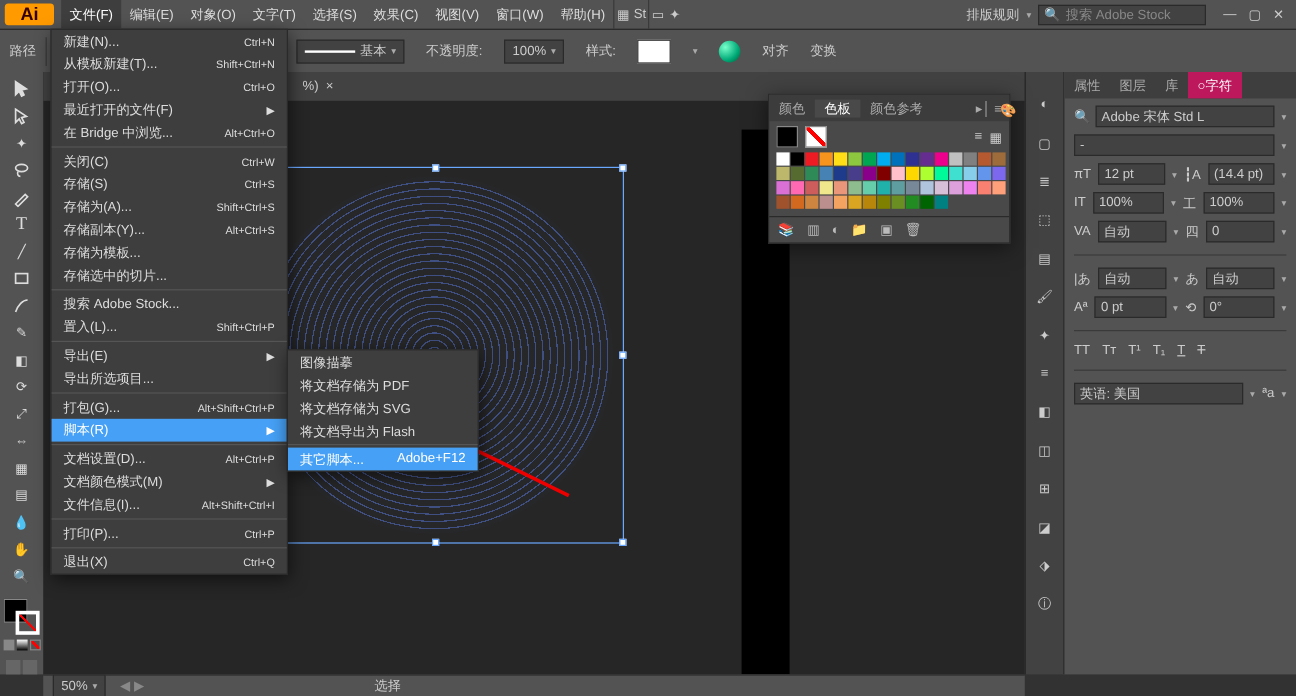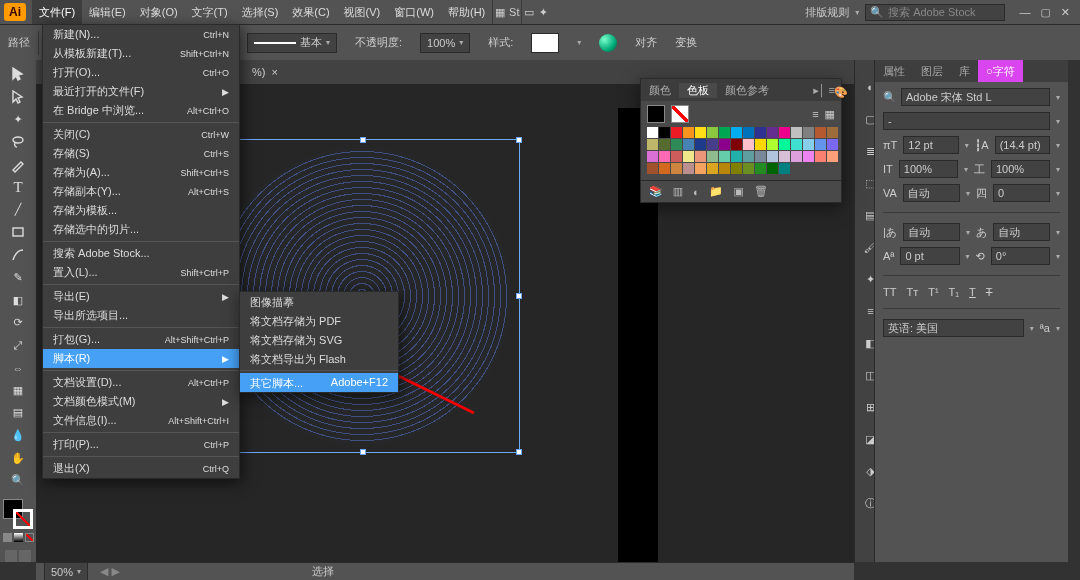--- a/index.html
+++ b/index.html
@@ -1,20 +1,20 @@
 <!DOCTYPE html>
 <html><head>
 <meta charset="utf-8">
 <style>
 * { margin: 0; padding: 0; box-sizing: border-box; font-family: "Microsoft YaHei", sans-serif; font-size: 11px; user-select: none; }
 body { background: #323232; color: #ccc; width: 1080px; height: 580px; overflow: hidden; position: relative; }
 
 
 .menubar { height: 24px; background: #535353; display: flex; align-items: center; padding: 0 4px; }
-.app-icon { width: 22px; height: 18px; background: #ff9a00; border-radius: 3px; color: #330000; font-weight: bold; display: flex; align-items: center; justify-content: center; font-size: 12px; margin-right: 6px; }
+.app-icon { width: 41px; height: 18px; background: #ff9a00; border-radius: 3px; color: #330000; font-weight: bold; display: flex; align-items: center; justify-content: center; font-size: 15px; margin-right: 6px; }
 .menubar .menu-item { padding: 0 7px; height: 24px; display: flex; align-items: center; cursor: pointer; color: #ddd; }
 .menubar .menu-item.open { background: #3e3e3e; color: #fff; }
 .menubar .right { margin-left: auto; display: flex; align-items: center; gap: 6px; }
 .menubar .search { background: #424242; border: 1px solid #2a2a2a; height: 17px; width: 140px; padding: 0 4px; color: #888; display: flex; align-items: center; }
 .winctl { display: flex; align-items: center; gap: 10px; margin-left: 8px; padding-right: 6px; color: #ccc; }
 
 
 .controlbar { height: 36px; background: #535353; border-top: 1px solid #2a2a2a; display: flex; align-items: center; padding: 0 8px; gap: 8px; }
 .sep { width: 1px; height: 24px; background: #3a3a3a; }
 .chip { height: 20px; background: #424242; border: 1px solid #2a2a2a; display: flex; align-items: center; padding: 0 6px; gap: 4px; }
@@ -42,24 +42,24 @@
 .selbox { position: absolute; left: 170px; top: 55px; width: 314px; height: 314px; border: 1px solid #6aa8ff; }
 .selbox .handle { position: absolute; width: 6px; height: 6px; background: #fff; border: 1px solid #6aa8ff; }
 .arrow-red { position: absolute; left: 328px; top: 274px; width: 120px; height: 60px; pointer-events: none; }
 .blackrect { position: absolute; left: 582px; top: 24px; width: 40px; height: 470px; background: #000; }
 
 
 .dockstrip { position: absolute; right: 194px; top: 60px; bottom: 18px; width: 32px; background: #424242; border-left: 1px solid #2a2a2a; display: flex; flex-direction: column; align-items: center; padding-top: 18px; gap: 14px; }
 .dock-ico { width: 18px; height: 18px; display: flex; align-items: center; justify-content: center; color: #ccc; }
 
 
-.rightpanel { position: absolute; right: 12px; top: 60px; bottom: 18px; width: 194px; background: #535353; border-left: 1px solid #2a2a2a; overflow: hidden; }
+.rightpanel { position: absolute; right: 0; top: 60px; bottom: 18px; width: 194px; background: #535353; border-left: 1px solid #2a2a2a; overflow: hidden; }
 .panel-tabs { height: 22px; display: flex; align-items: center; background: #3e3e3e; }
 .panel-tabs span { padding: 0 8px; color: #aaa; height: 22px; display: flex; align-items: center; }
-.panel-tabs span.active { background: #d946ef; color: #fff; }
+.panel-tabs span.active { background: #be185d; color: #fff; }
 .char-panel { padding: 6px 8px; display: flex; flex-direction: column; gap: 6px; }
 .char-row { display: flex; align-items: center; gap: 6px; }
 .fld { flex: 1; height: 18px; background: #424242; border: 1px solid #2a2a2a; display: flex; align-items: center; padding: 0 4px; color: #ccc; }
 .hr { height: 1px; background: #3a3a3a; margin: 4px 0; }
 
 
 .float-panel { position: absolute; left: 640px; top: 78px; width: 202px; background: #494949; border: 1px solid #2a2a2a; box-shadow: 0 4px 16px rgba(0,0,0,0.5); z-index: 40; }
 .float-panel .ptabs { height: 22px; background: #3c3c3c; display: flex; align-items: center; }
 .float-panel .ptabs span { padding: 0 8px; color: #aaa; }
 .float-panel .ptabs span.active { background: #494949; color: #fff; }

